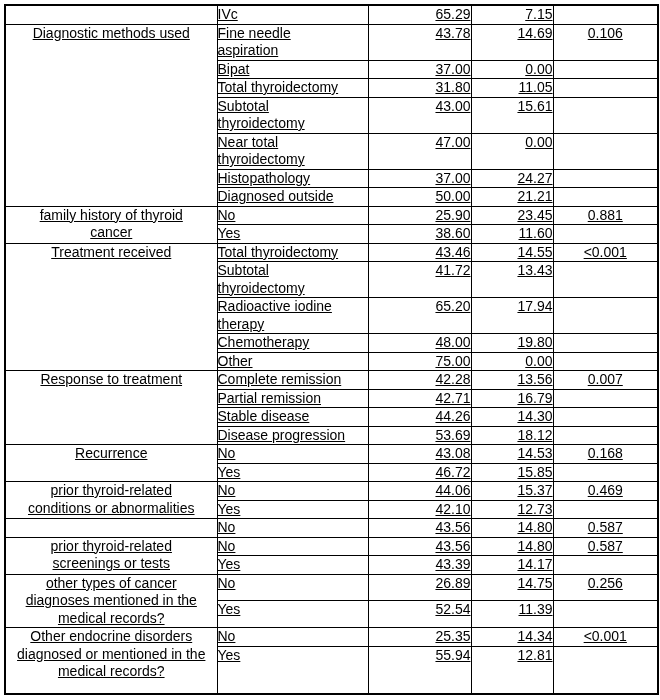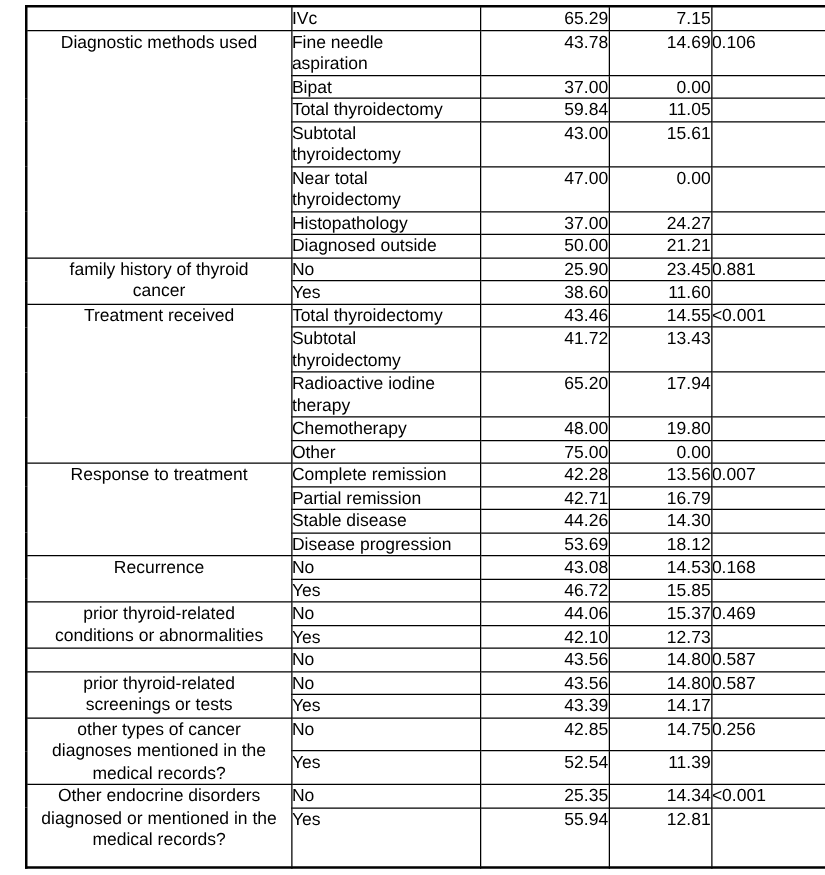--- a/index.html
+++ b/index.html
@@ -7,21 +7,22 @@
     padding: 0;
     background: #ffffff;
   }
   body {
     width: 660px;
     height: 700px;
     overflow: hidden;
   }
   .page {
     position: relative;
-    padding: 4px 0 0 20px;
+    padding: 4px 0 0 4px;
+    text-decoration: underline;
   }
   table.stats {
     border-collapse: collapse;
     table-layout: fixed;
     width: 653px;
     border: 2px solid #000000;
     font-family: "Liberation Sans", sans-serif;
     font-size: 14px;
     color: #000000;
   }
@@ -41,21 +42,21 @@
   td.c-label {
     padding-left: 5px;
     padding-right: 4px;
     text-align: left;
   }
   td.c-mean, td.c-sd {
     text-align: right;
     padding-right: 16px;
   }
   td.c-p {
-    text-align: left;
+    text-align: center;
     padding-right: 8px;
   }
   tr.tall td {
     height: 46px;
   }
 </style>
 </head>
 <body>
 
 <div class="page">
@@ -84,21 +85,21 @@
           <td class="c-p">0.106</td>
         </tr>
         <tr>
           <td class="c-label">Bipat</td>
           <td class="c-mean">37.00</td>
           <td class="c-sd">0.00</td>
           <td class="c-p"></td>
         </tr>
         <tr>
           <td class="c-label">Total thyroidectomy</td>
-          <td class="c-mean">59.84</td>
+          <td class="c-mean">31.80</td>
           <td class="c-sd">11.05</td>
           <td class="c-p"></td>
         </tr>
         <tr>
           <td class="c-label">Subtotal
 thyroidectomy</td>
           <td class="c-mean">43.00</td>
           <td class="c-sd">15.61</td>
           <td class="c-p"></td>
         </tr>
@@ -239,21 +240,21 @@
           <td class="c-label">Yes</td>
           <td class="c-mean">43.39</td>
           <td class="c-sd">14.17</td>
           <td class="c-p"></td>
         </tr>
         <tr>
           <td class="c-cat" rowspan="2">other types of cancer
 diagnoses mentioned in the
 medical records?</td>
           <td class="c-label">No</td>
-          <td class="c-mean">42.85</td>
+          <td class="c-mean">26.89</td>
           <td class="c-sd">14.75</td>
           <td class="c-p">0.256</td>
         </tr>
         <tr>
           <td class="c-label">Yes</td>
           <td class="c-mean">52.54</td>
           <td class="c-sd">11.39</td>
           <td class="c-p"></td>
         </tr>
         <tr>

